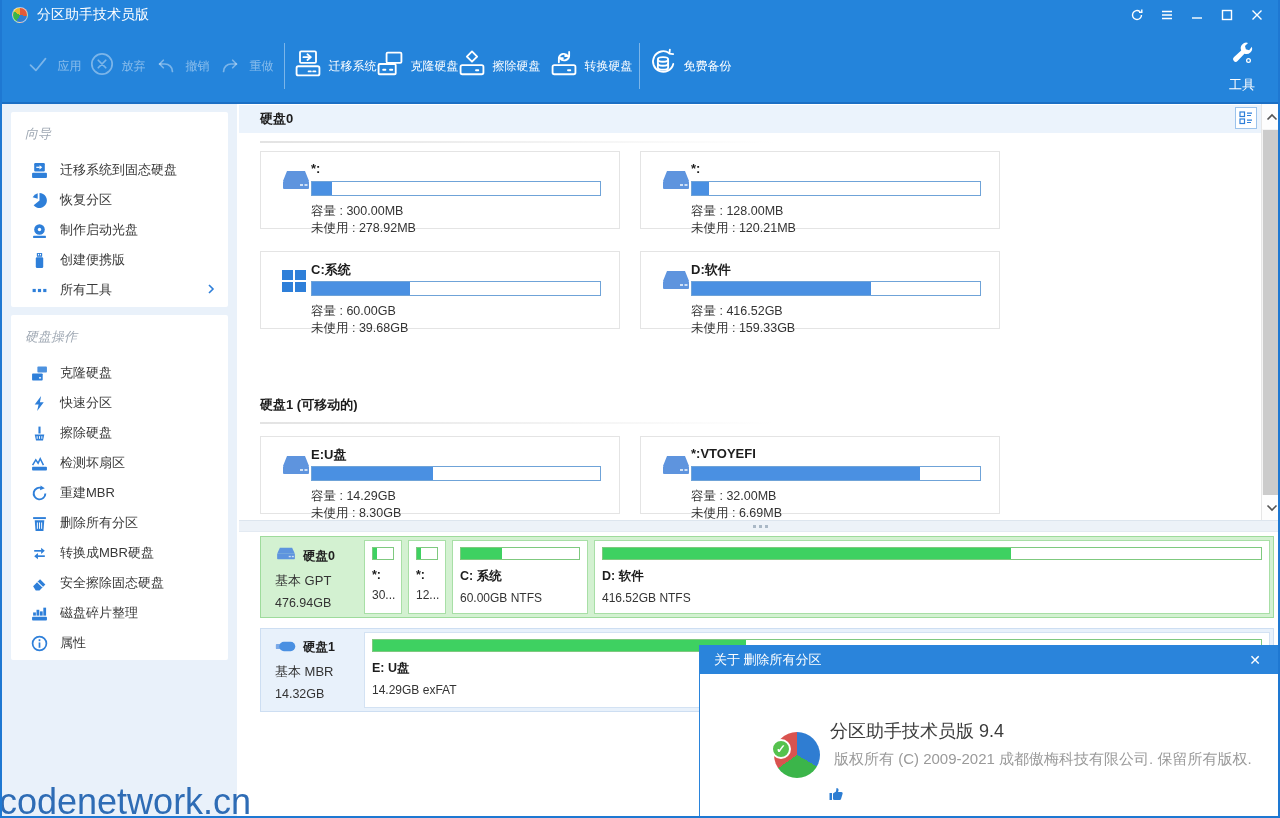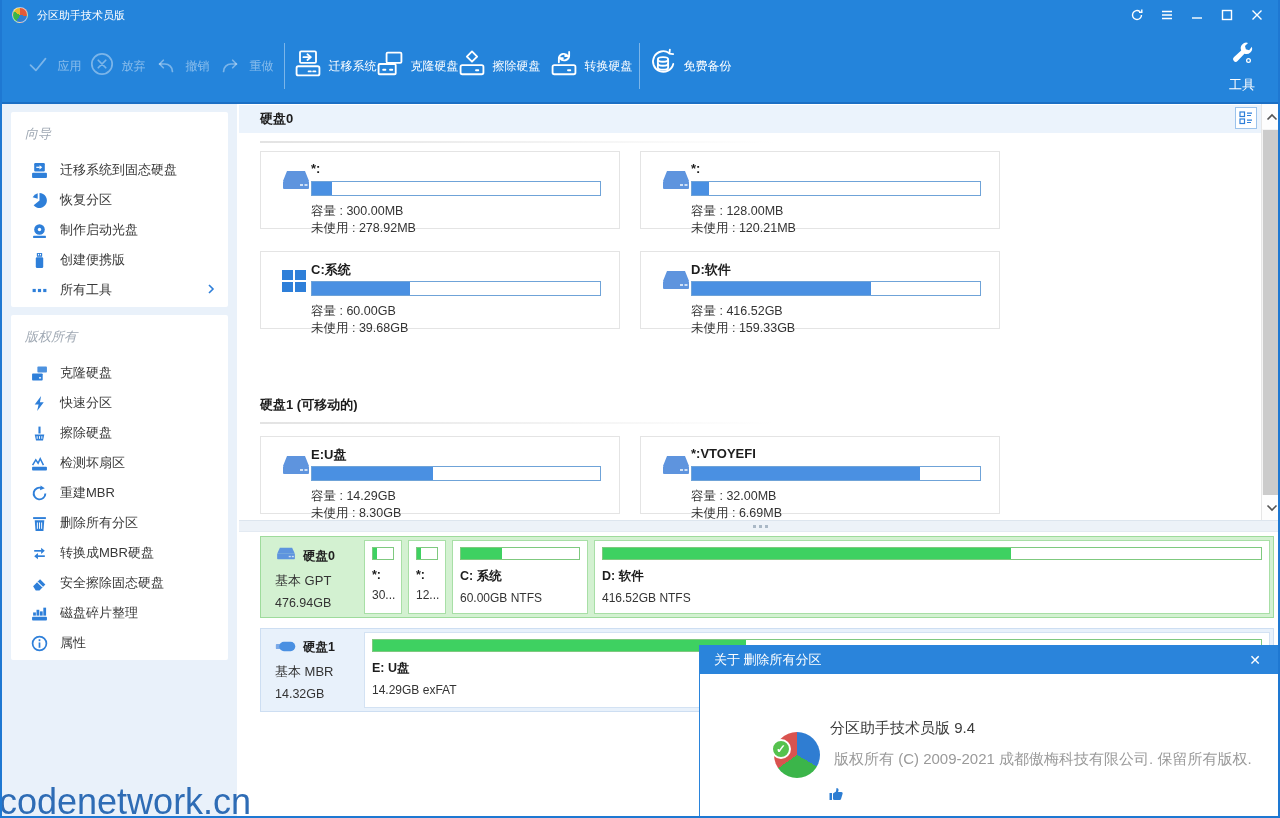--- a/index.html
+++ b/index.html
@@ -5,21 +5,21 @@
   * { margin:0; padding:0; box-sizing:border-box; }
   html,body { background:#cfd6de; }
   body { font-family:"Liberation Sans", sans-serif; }
   #app {
     position:relative; width:1280px; height:818px; background:#fff; overflow:hidden;
     border-left:2px solid #1e78d2; border-right:2px solid #1e78d2; border-bottom:2px solid #1e78d2;
   }
   
   .titlebar { position:absolute; left:0; top:0; width:100%; height:30px; background:#2484db; display:flex; align-items:center; padding-left:10px; }
   .app-pie { width:16px; height:16px; border-radius:50%; background:conic-gradient(#e05a3a 0 100deg,#2f7dd2 100deg 210deg,#3bb54a 210deg 300deg,#e8b82e 300deg); border:1px solid rgba(255,255,255,.6); }
-  .app-title { color:#fff; font-size:11px; margin-left:9px; }
+  .app-title { color:#fff; font-size:14px; margin-left:9px; }
   .win-controls { position:absolute; right:6px; top:0; height:30px; display:flex; align-items:center; }
   .win-btn { width:30px; height:30px; display:flex; align-items:center; justify-content:center; color:#fff; cursor:pointer; }
   .win-btn svg { stroke:#fff; stroke-width:1.4; fill:none; }
   
   .toolbar { position:absolute; left:0; top:30px; width:100%; height:74px; background:#2484db; border-bottom:2px solid #1b6fc4; display:flex; align-items:center; padding-left:18px; }
   .tb-btn { width:64px; height:62px; display:flex; flex-direction:row; align-items:center; justify-content:center; gap:5px; cursor:pointer; }
   .tb-btn .lbl { font-size:12px; color:#fff; white-space:nowrap; }
   .tb-btn.disabled .lbl { color:rgba(255,255,255,.45); }
   .tb-btn svg { stroke:#fff; fill:none; stroke-width:1.6; stroke-linecap:round; stroke-linejoin:round; }
   .tb-btn.disabled svg { stroke:rgba(255,255,255,.4); }
@@ -75,21 +75,21 @@
   .part-box .plabel { font-size:12.5px; font-weight:bold; color:#1d1d1d; margin-top:8px; white-space:nowrap; }
   .part-box .pinfo { font-size:12px; color:#333; margin-top:6px; white-space:nowrap; }
   
   .dialog { position:absolute; left:697px; top:645px; width:581px; height:180px; background:#fff; border:1px solid #2a84db; z-index:40; }
   .dlg-title { height:28px; background:#2a84db; display:flex; align-items:center; padding:0 14px; }
   .dlg-title .t { color:#fff; font-size:13px; flex:1; }
   .dlg-close { color:#fff; font-size:14px; cursor:pointer; padding:0 4px; }
   .dlg-logo { position:absolute; left:74px; top:86px; width:46px; height:46px; }
   .dlg-pie { width:46px; height:46px; border-radius:50%; background:conic-gradient(#2f7dd2 0 120deg,#3bb54a 120deg 235deg,#d9534f 235deg 360deg); }
   .dlg-check { position:absolute; left:-3px; top:7px; width:20px; height:20px; border-radius:50%; background:#56c24e; border:2px solid #fff; color:#fff; font-size:12px; font-weight:bold; display:flex; align-items:center; justify-content:center; }
-  .dlg-product { position:absolute; left:130px; top:73px; font-size:15px; color:#3c3c3c; }
+  .dlg-product { position:absolute; left:130px; top:73px; font-size:18px; color:#3c3c3c; }
   .dlg-copy { position:absolute; left:134px; top:104px; font-size:15px; color:#9a9a9a; }
   .dlg-thumb { position:absolute; left:128px; top:140px; color:#2d7dd2; }
   
   .watermark { position:absolute; left:-3px; bottom:-7px; font-size:36px; color:#2e6cb5; z-index:30; letter-spacing:0; }
 </style>
 </head>
 <body>
 
 <div id="app">
 
@@ -265,21 +265,21 @@
             </svg>
           </span>
         <span class="txt">所有工具</span>
         <span class="chev"><svg width="10" height="12" viewBox="0 0 10 12">
               <path d="M3 2l4 4-4 4" stroke="currentColor" stroke-width="1.6" fill="none"></path>
             </svg></span>
       </div>
     </div>
 
     <div class="side-card">
-      <div class="side-sect">版权所有</div>
+      <div class="side-sect">硬盘操作</div>
       <div class="side-item">
         <span class="ic">
             <svg viewBox="0 0 16 16">
               <rect x="6" y="1.5" width="9" height="5.5" rx="0.8" fill="currentColor" opacity="0.85"></rect>
               <rect x="1" y="8" width="10" height="6.5" rx="0.8" fill="currentColor"></rect>
               <rect x="7.5" y="11.5" width="2" height="1.2" fill="#fff"></rect>
             </svg>
           </span>
         <span class="txt">克隆硬盘</span>
       </div>

